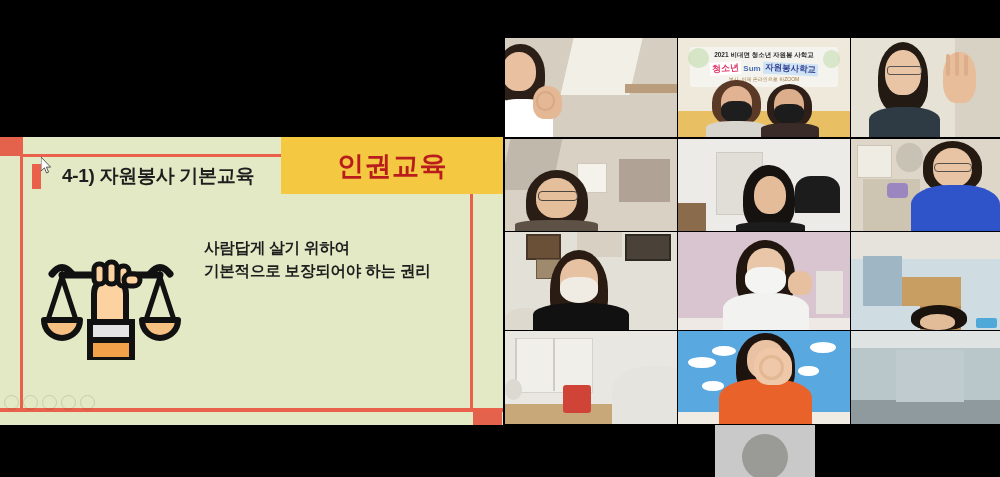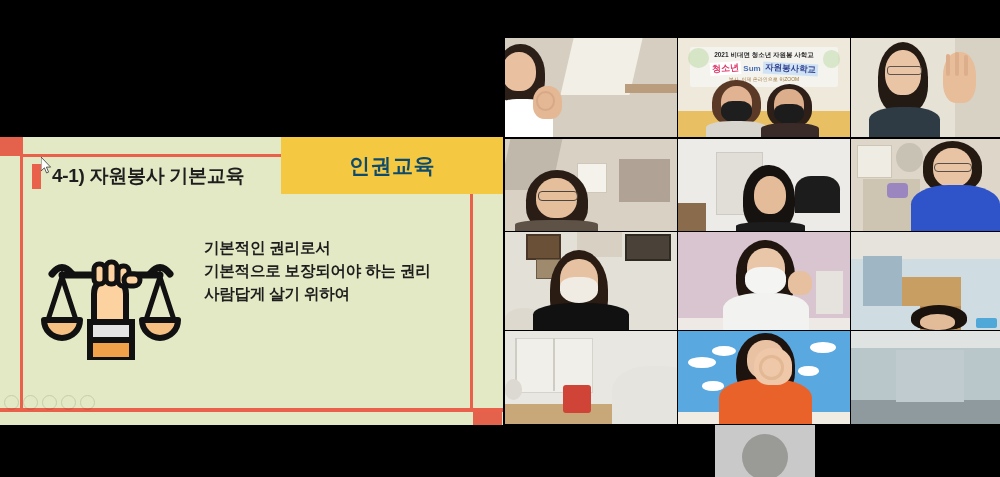--- a/index.html
+++ b/index.html
@@ -15,23 +15,23 @@
   #corner-br{right:1px;bottom:0;width:29px;height:16px;}
 
   .rule{position:absolute;background:#e9604b;}
   #rule-left{left:20px;top:0;width:3px;height:272px;}
   #rule-right{left:470px;top:6px;width:3px;height:266px;}
   #rule-top{left:21px;top:17px;width:260px;height:3px;}
   #rule-bottom{left:0;top:271px;width:503px;height:4px;}
 
   #title-badge{position:absolute;left:281px;top:0px;width:222px;height:57px;background:#f4c840;
     display:flex;align-items:center;justify-content:center;}
-  #title-badge span{font-size:21px;font-weight:bold;color:#0c4a6e;letter-spacing:.5px;}
-
-  #subtitle-row{position:absolute;left:32px;top:26px;display:flex;align-items:center;gap:11px;}
+  #title-badge span{font-size:27px;font-weight:bold;color:#b91c1c;letter-spacing:.5px;}
+
+  #subtitle-row{position:absolute;left:32px;top:26px;display:flex;align-items:center;gap:21px;}
   #subtitle-tick{width:9px;height:25px;background:#e9604b;}
   #subtitle-text{font-size:19px;font-weight:bold;color:#1e1e1e;letter-spacing:-.3px;white-space:nowrap;}
 
   #cursor{position:absolute;left:41px;top:20px;width:11px;height:17px;}
 
   
   #scales-icon{position:absolute;left:38px;top:113px;width:146px;height:110px;}
 
   
   #body-copy{position:absolute;left:204px;top:100px;}
@@ -115,23 +115,22 @@
         <rect x="52" y="72" width="42" height="18" fill="#e4e4e4" stroke="#111" stroke-width="6"></rect>
         <path d="M56 72 L56 44 q0 -14 16 -14 q16 0 16 14 L88 72 Z" fill="#fbd2a0" stroke="#111" stroke-width="6" stroke-linejoin="round"></path>
 
         <rect x="56" y="14" width="11" height="20" rx="5" fill="#fbd2a0" stroke="#111" stroke-width="5"></rect>
         <rect x="68" y="12" width="11" height="22" rx="5" fill="#fbd2a0" stroke="#111" stroke-width="5"></rect>
         <rect x="80" y="16" width="11" height="20" rx="5" fill="#fbd2a0" stroke="#111" stroke-width="5"></rect>
         <rect x="86" y="24" width="16" height="12" rx="6" fill="#fbd2a0" stroke="#111" stroke-width="5"></rect>
       </svg>
 
       <div id="body-copy">
-        <p>기본적인 권리로서</p>
+        <p>사람답게 살기 위하여</p>
         <p>기본적으로 보장되어야 하는 권리</p>
-        <p>사람답게 살기 위하여</p>
       </div>
 
 
       <div id="ppt-toolbar">
         <div class="tb"></div>
         <div class="tb"></div>
         <div class="tb"></div>
         <div class="tb"></div>
         <div class="tb"></div>
       </div>

